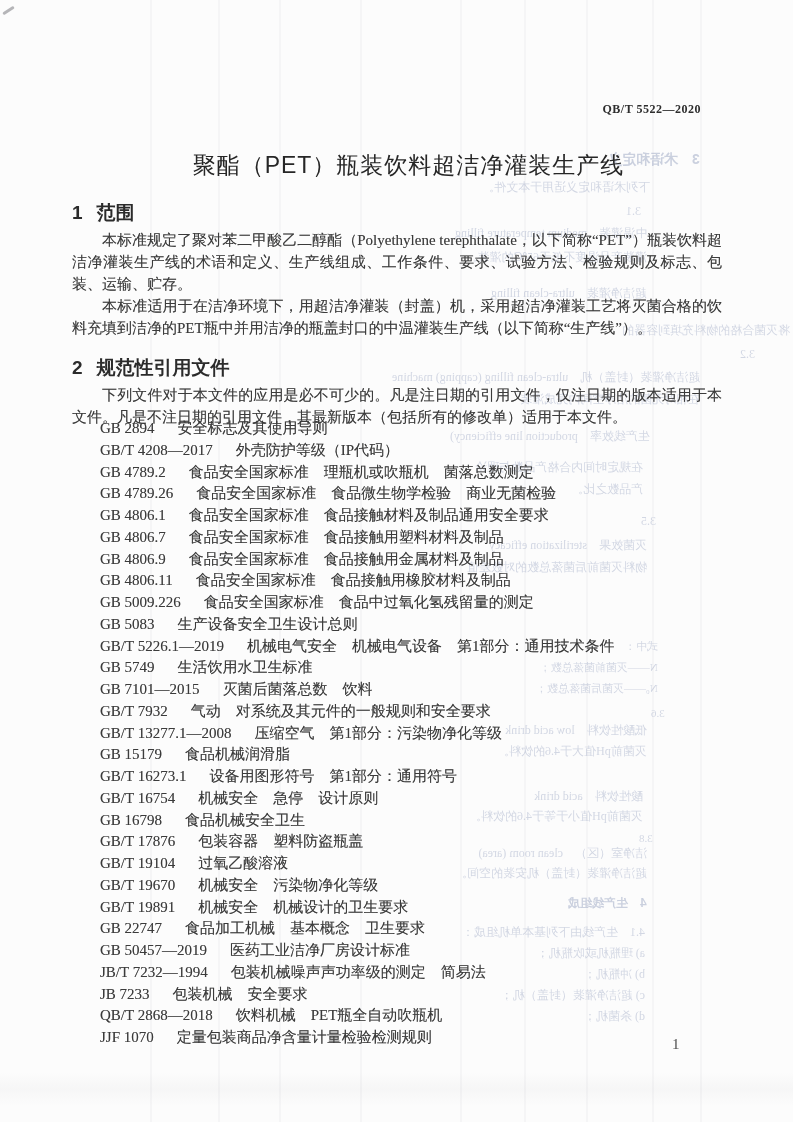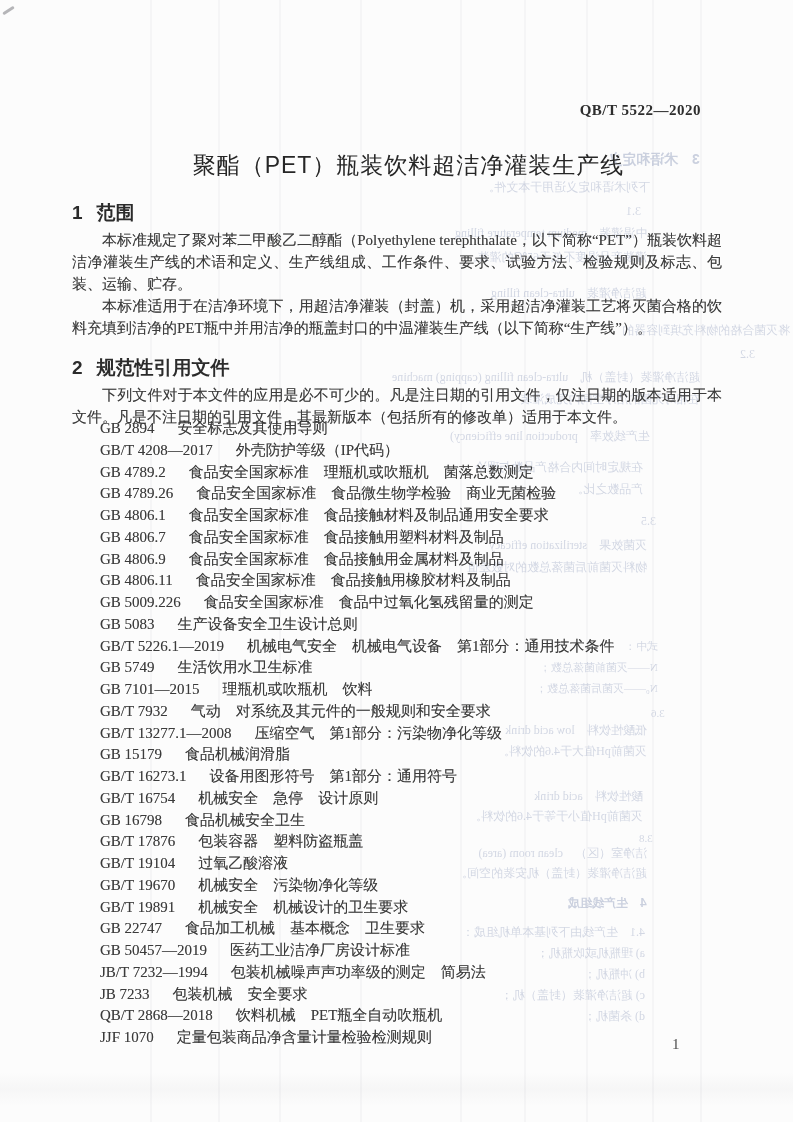--- a/index.html
+++ b/index.html
@@ -32,21 +32,21 @@
     white-space:pre-line;
     font-size:12px;
     line-height:21px;
     text-align:left;
     pointer-events:none;
   }
   .bleed.bold { font-weight:bold; font-family:"Liberation Sans","DejaVu Sans",sans-serif; opacity:0.5; }
   
   .doc-code {
     position:absolute; top:102px; right:92px;
-    font-weight:bold; font-size:15px; letter-spacing:0.5px; color:#2e2e2e;
+    font-weight:bold; font-size:12px; letter-spacing:0.5px; color:#2e2e2e;
   }
   .title {
     position:absolute; top:138px; left:0; width:100%;
     margin:12px; text-align:center;
     font-family:"Liberation Sans","DejaVu Sans",sans-serif;
     font-weight:normal; font-size:23px; letter-spacing:1px; color:#262626;
   }
   .sec-heading {
     position:absolute; left:72px; margin:0;
     font-family:"Liberation Sans","DejaVu Sans",sans-serif;
@@ -157,21 +157,21 @@
       <li><span class="ref-code">GB 4806.11</span><span class="ref-title">食品安全国家标准　食品接触用橡胶材料及制品</span></li>
 
       <li><span class="ref-code">GB 5009.226</span><span class="ref-title">食品安全国家标准　食品中过氧化氢残留量的测定</span></li>
 
       <li><span class="ref-code">GB 5083</span><span class="ref-title">生产设备安全卫生设计总则</span></li>
 
       <li><span class="ref-code">GB/T 5226.1—2019</span><span class="ref-title">机械电气安全　机械电气设备　第1部分：通用技术条件</span></li>
 
       <li><span class="ref-code">GB 5749</span><span class="ref-title">生活饮用水卫生标准</span></li>
 
-      <li><span class="ref-code">GB 7101—2015</span><span class="ref-title">理瓶机或吹瓶机　饮料</span></li>
+      <li><span class="ref-code">GB 7101—2015</span><span class="ref-title">灭菌后菌落总数　饮料</span></li>
 
       <li><span class="ref-code">GB/T 7932</span><span class="ref-title">气动　对系统及其元件的一般规则和安全要求</span></li>
 
       <li><span class="ref-code">GB/T 13277.1—2008</span><span class="ref-title">压缩空气　第1部分：污染物净化等级</span></li>
 
       <li><span class="ref-code">GB 15179</span><span class="ref-title">食品机械润滑脂</span></li>
 
       <li><span class="ref-code">GB/T 16273.1</span><span class="ref-title">设备用图形符号　第1部分：通用符号</span></li>
 
       <li><span class="ref-code">GB/T 16754</span><span class="ref-title">机械安全　急停　设计原则</span></li>

